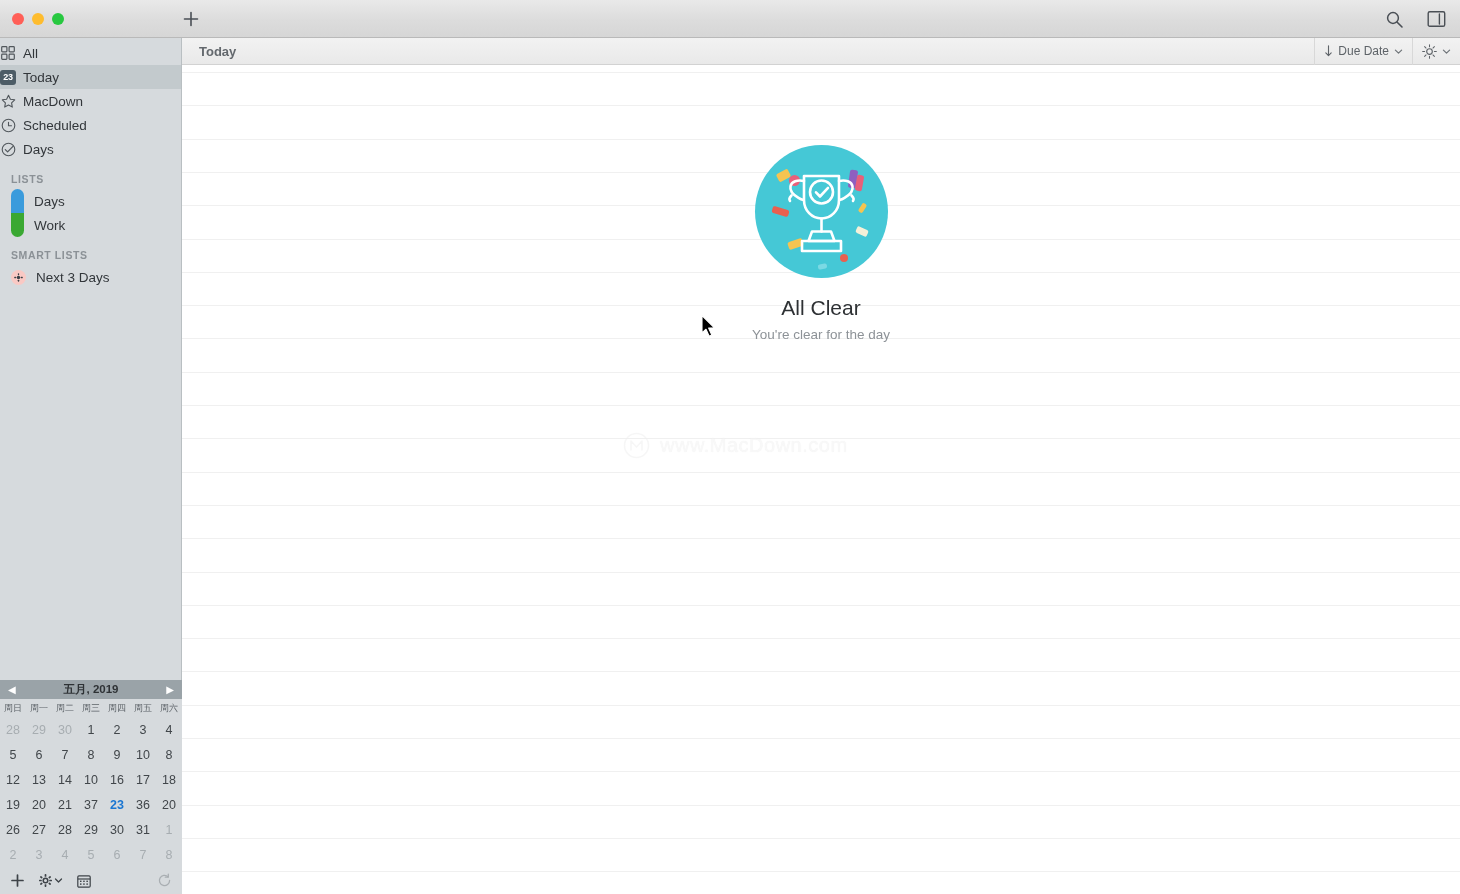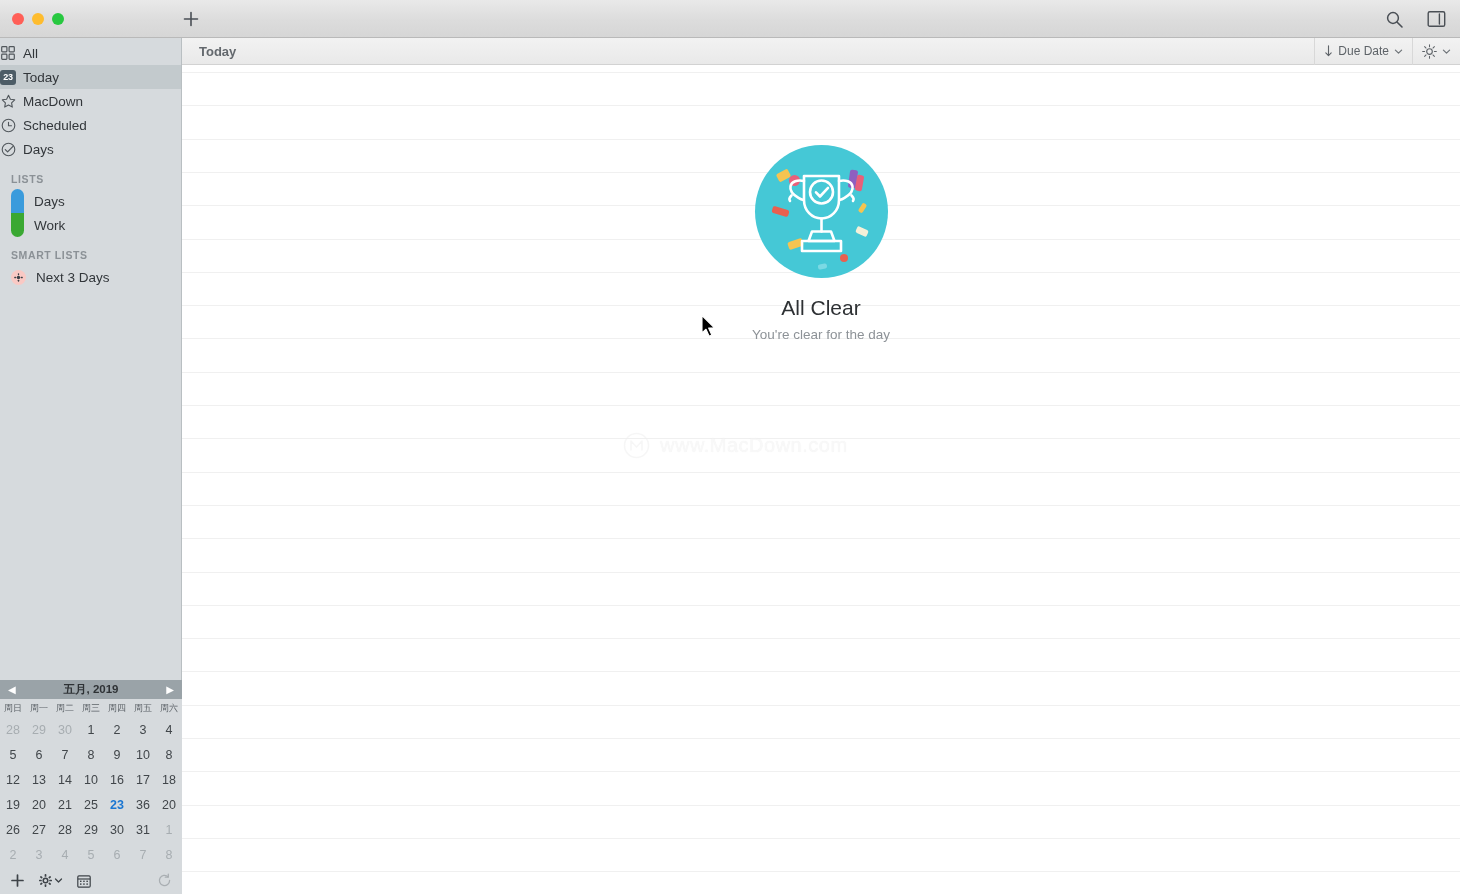--- a/index.html
+++ b/index.html
@@ -291,21 +291,21 @@
             <span>12</span>
             <span>13</span>
             <span>14</span>
             <span>10</span>
             <span>16</span>
             <span>17</span>
             <span>18</span>
             <span>19</span>
             <span>20</span>
             <span>21</span>
-            <span>25</span>
+            <span>37</span>
             <span class="today">23</span>
             <span>36</span>
             <span>20</span>
             <span>26</span>
             <span>27</span>
             <span>28</span>
             <span>29</span>
             <span>30</span>
             <span>31</span>
             <span class="mut">1</span>

